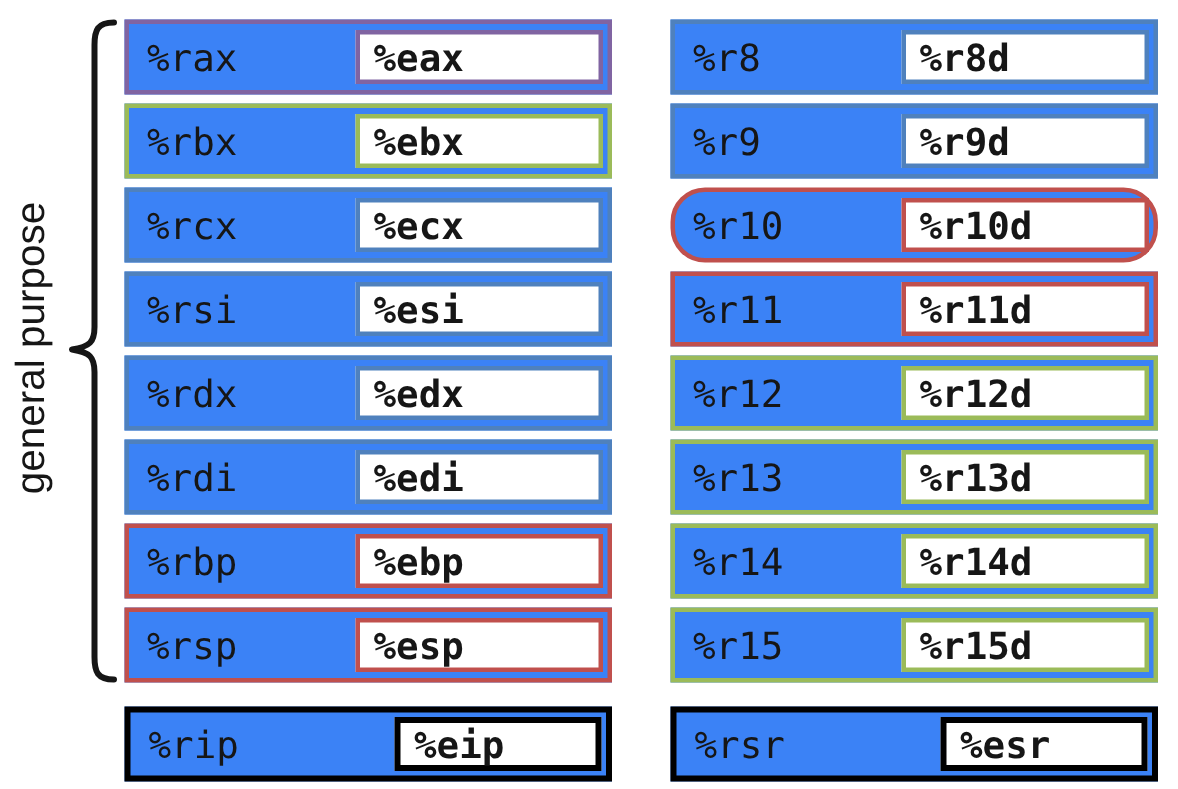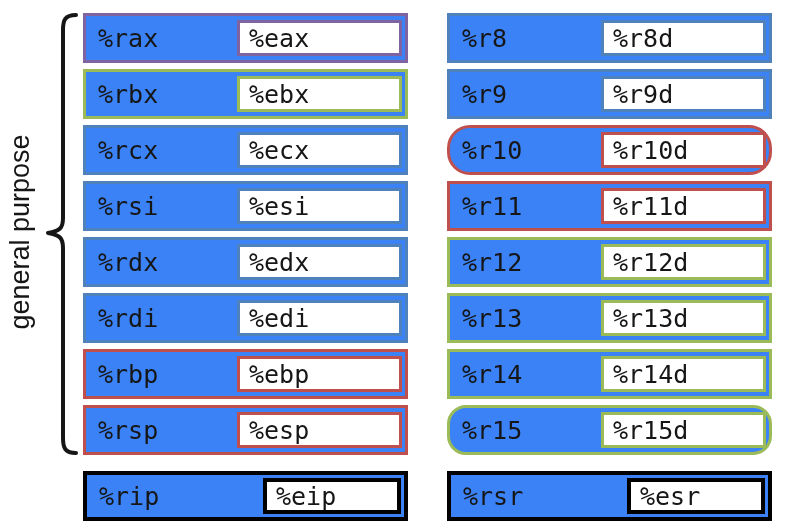--- a/index.html
+++ b/index.html
@@ -77,20 +77,21 @@
   .reg-inner-box {
     box-sizing: border-box;
     flex: 1;
     height: 36px;
     margin-right: 3px;
     border: 3px solid #000;
     background: #ffffff;
     display: flex;
     align-items: center;
     padding-left: 9px;
+    font-weight: bold;
   }
   .reg-row.special .reg-inner-box { border-width: 4px; }
 
   .reg-half-label {
     font-size: 25px;
     white-space: nowrap;
   }
 </style>
 </head>
 <body>
@@ -196,21 +197,21 @@
       <span class="reg-inner-box" style="border-color: rgb(155, 187, 89);">
         <span class="reg-half-label">%r13d</span>
       </span>
     </div>
       <div class="reg-row" style="border-color: rgb(155, 187, 89);">
       <span class="reg-full-label">%r14</span>
       <span class="reg-inner-box" style="border-color: rgb(155, 187, 89);">
         <span class="reg-half-label">%r14d</span>
       </span>
     </div>
-      <div class="reg-row" style="border-color: rgb(155, 187, 89); border-radius: 19px;">
+      <div class="reg-row" style="border-color: rgb(155, 187, 89);">
       <span class="reg-full-label">%r15</span>
       <span class="reg-inner-box" style="border-color: rgb(155, 187, 89);">
         <span class="reg-half-label">%r15d</span>
       </span>
     </div>
       <div class="reg-row special" style="border-color: rgb(0, 0, 0);">
       <span class="reg-full-label">%rsr</span>
       <span class="reg-inner-box" style="border-color: rgb(0, 0, 0); text-align: center;">
         <span class="reg-half-label">%esr</span>
       </span>

